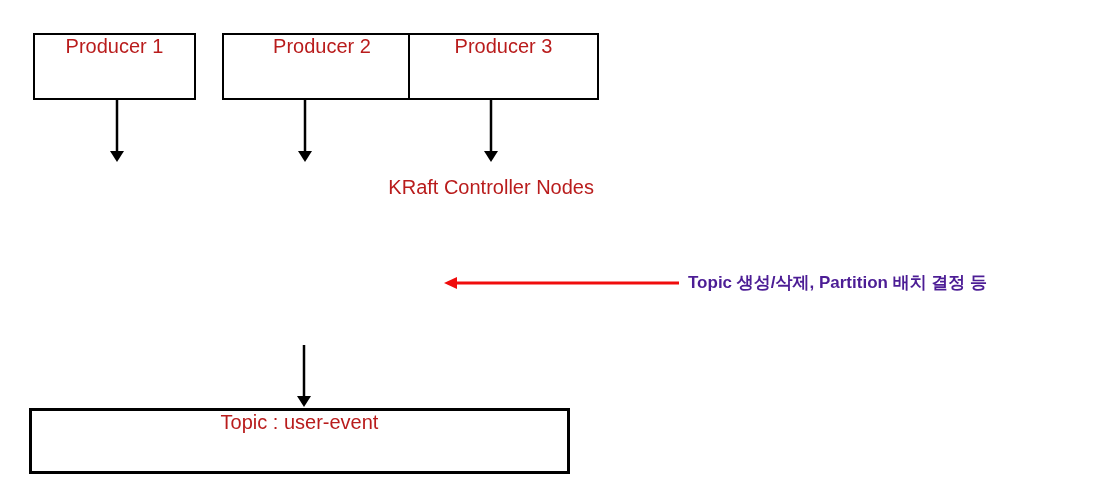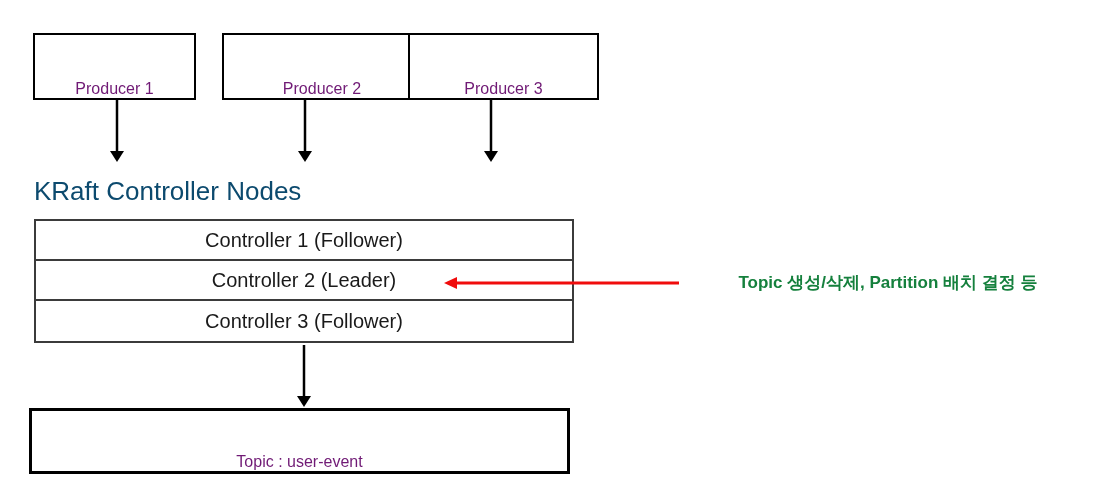--- a/index.html
+++ b/index.html
@@ -13,39 +13,39 @@
     width: 1094px;
     height: 502px;
     background: #ffffff;
     overflow: hidden;
   }
   .box {
     position: absolute;
     border: 2px solid #000000;
     background: #ffffff;
     display: flex;
-    align-items: flex-end;
+    align-items: flex-start;
     justify-content: center;
-    font-size: 16px;
-    color: #701a75;
+    font-size: 20px;
+    color: #b91c1c;
     box-sizing: border-box;
   }
   .producer-box { top: 33px; width: 200px; height: 67px; }
   #producer-1 { left: 33px; width: 163px; }
   #producer-2 { left: 222px; }
   #producer-3 { left: 408px; width: 191px; }
 
   .section-title {
     position: absolute;
     left: 34px;
     top: 176px;
     width: 560px;
-    text-align: left;
-    font-size: 26px;
-    color: #0c4a6e;
+    text-align: right;
+    font-size: 20px;
+    color: #b91c1c;
   }
   .controller-table {
     position: absolute;
     left: 34px;
     top: 219px;
     width: 540px;
     border: 2px solid #3b3b3b;
     box-sizing: border-box;
     background: #ffffff;
   }
@@ -68,22 +68,22 @@
     width: 541px;
     height: 66px;
     border: 3px solid #000000;
   }
 
   .annotation {
     position: absolute;
     left: 688px;
     top: 269px;
     width: 400px;
-    text-align: center;
-    color: #15803d;
+    text-align: left;
+    color: #4c1d95;
     font-size: 17px;
     font-weight: 600;
     line-height: 27px;
     white-space: nowrap;
   }
   .arrow-layer {
     position: absolute;
     left: 0;
     top: 0;
     width: 1094px;
@@ -101,31 +101,20 @@
   </div>
   <div class="box producer-box" id="producer-2">
     <span>Producer 2</span>
   </div>
   <div class="box producer-box" id="producer-3">
     <span>Producer 3</span>
   </div>
 
   <div class="section-title">KRaft Controller Nodes</div>
 
-  <div class="controller-table">
-    <div class="controller-row">
-      <span>Controller 1 (Follower)</span>
-    </div>
-    <div class="controller-row">
-      <span>Controller 2 (Leader)</span>
-    </div>
-    <div class="controller-row">
-      <span>Controller 3 (Follower)</span>
-    </div>
-  </div>
 
   <div class="box topic-box">
     <span>Topic : user-event</span>
   </div>
 
   <div class="annotation">
     <div>Topic 생성/삭제, Partition 배치 결정 등</div>
   </div>
 
   <svg class="arrow-layer" width="1094" height="502" viewBox="0 0 1094 502">

